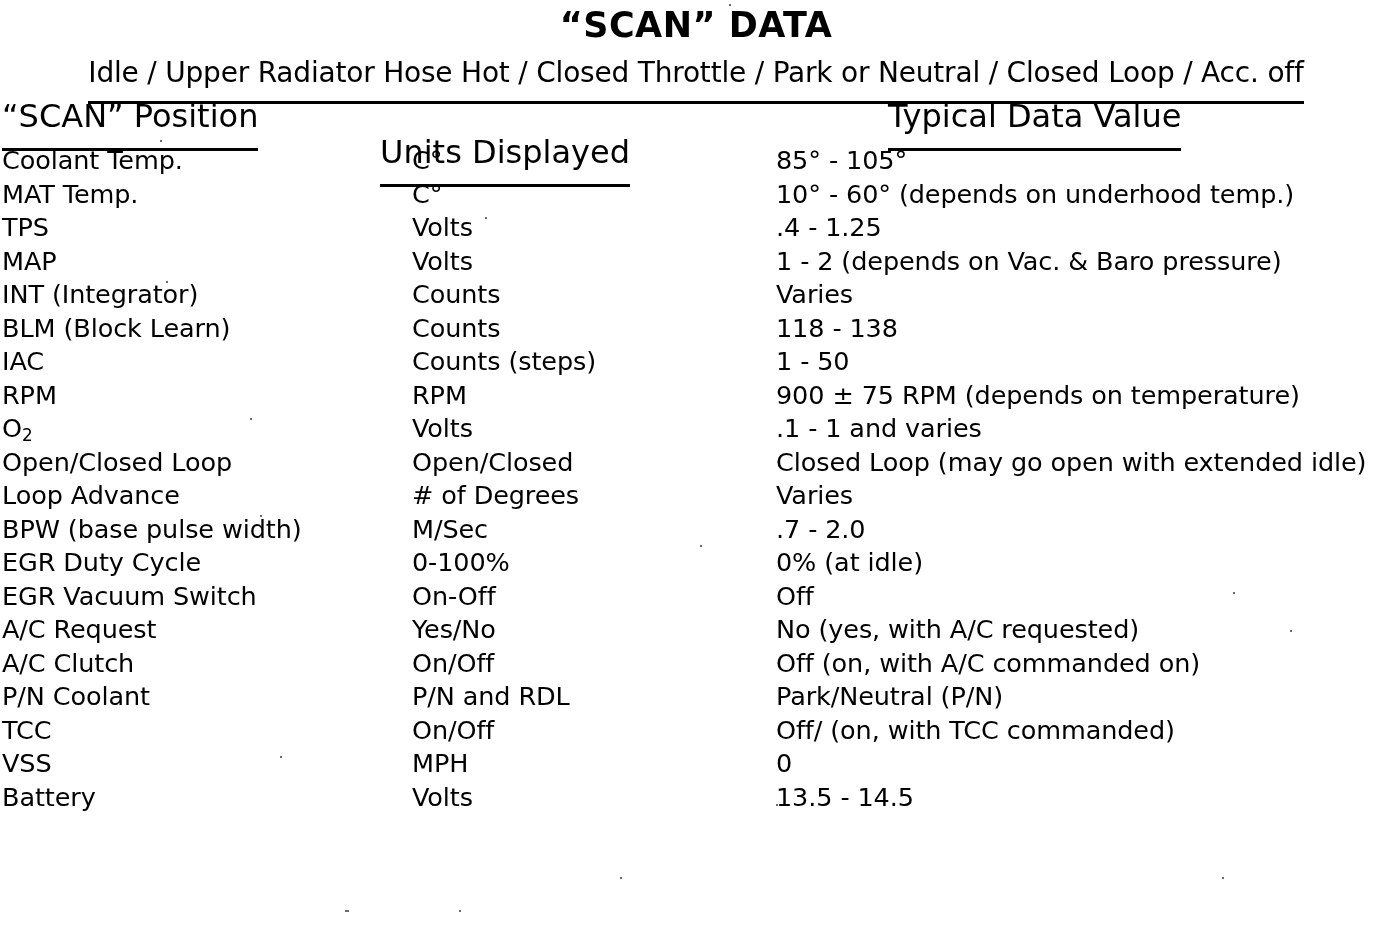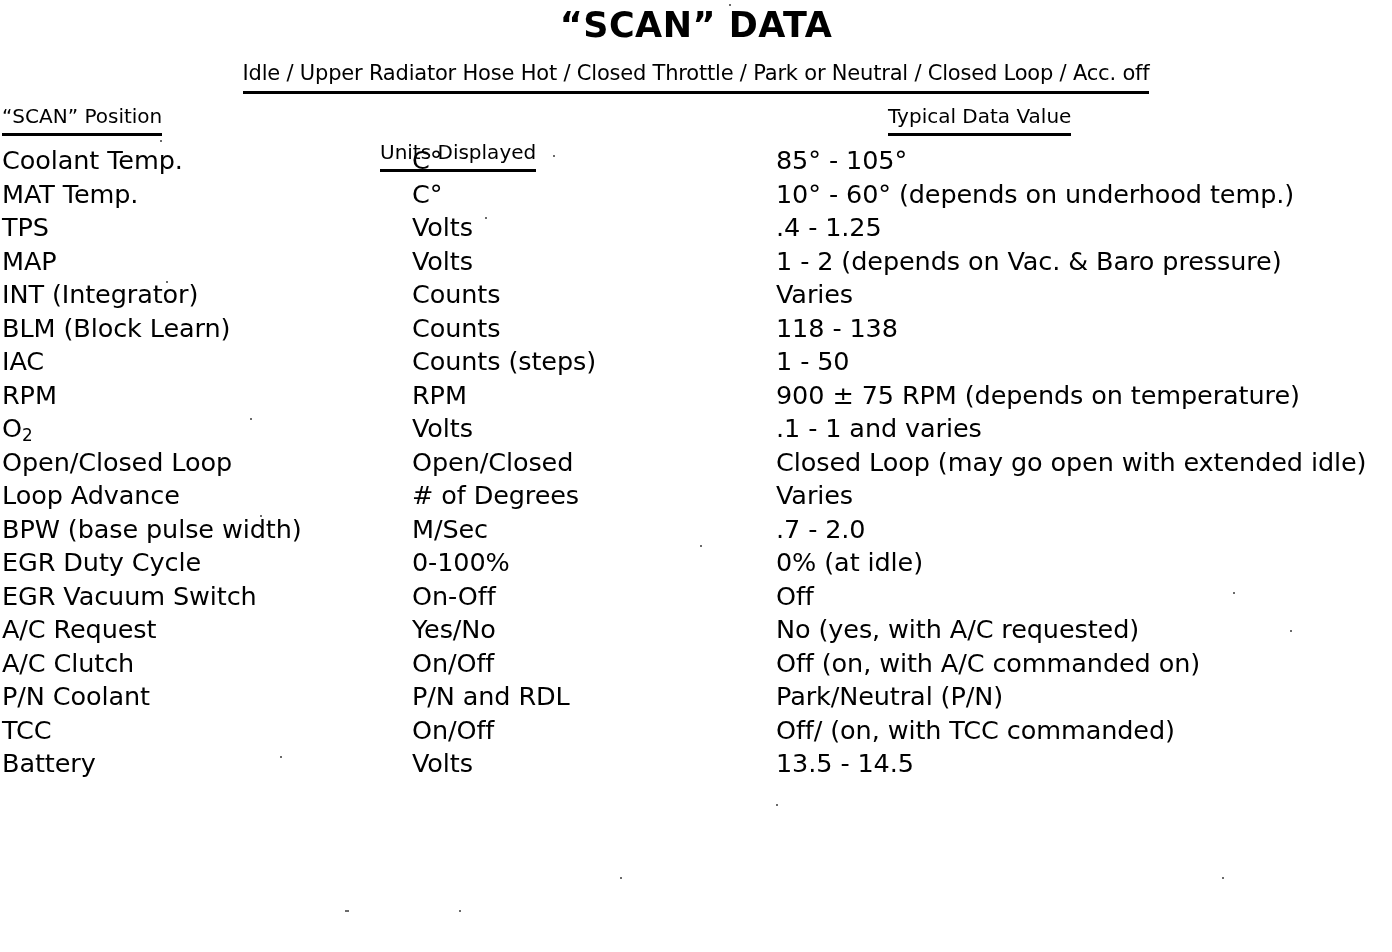--- a/index.html
+++ b/index.html
@@ -42,43 +42,43 @@
   .doc-subtitle-wrap {
     position: absolute;
     top: 55px;
     left: 0;
     width: 1392px;
     text-align: center;
     line-height: 36px;
   }
   .doc-subtitle {
     display: inline-block;
-    font-size: 21px;
+    font-size: 28px;
     font-weight: 400;
     white-space: nowrap;
     border-bottom: 3px solid #000;
-    padding-bottom: 0;
+    padding-bottom: 10px;
     letter-spacing: -0.2px;
   }
 
   
   .col-headers {
     position: absolute;
     top: 100px;
     left: 0;
     width: 1392px;
     height: 40px;
   }
   .col-header {
     position: absolute;
-    font-size: 20px;
+    font-size: 32px;
     font-weight: 400;
     white-space: nowrap;
     border-bottom: 3px solid #000;
-    padding-bottom: 1px;
+    padding-bottom: 16px;
     line-height: 32px;
   }
   .col-header.h1 { left: 2px; }
   .col-header.h2 { left: 380px; margin-top: 36px; }
   .col-header.h3 { left: 888px; text-align: right; }
 
   
   .table-body {
     position: absolute;
     top: 144px;
@@ -219,20 +219,25 @@
       </div>
       <div class="data-row">
         <span class="cell c-pos">P/N Coolant</span>
         <span class="cell c-units">P/N and RDL</span>
         <span class="cell c-val">Park/Neutral (P/N)</span>
       </div>
       <div class="data-row">
         <span class="cell c-pos">TCC</span>
         <span class="cell c-units">On/Off</span>
         <span class="cell c-val">Off/ (on, with TCC commanded)</span>
+      </div>
+      <div class="data-row">
+        <span class="cell c-pos">VSS</span>
+        <span class="cell c-units">MPH</span>
+        <span class="cell c-val">0</span>
       </div>
       <div class="data-row">
         <span class="cell c-pos">Battery</span>
         <span class="cell c-units">Volts</span>
         <span class="cell c-val">13.5 - 14.5</span>
       </div>
     </div>
 
   <div class="speckle" style="left:729px; top:4px;"></div>
   <div class="speckle" style="left:160px; top:140px;"></div>

